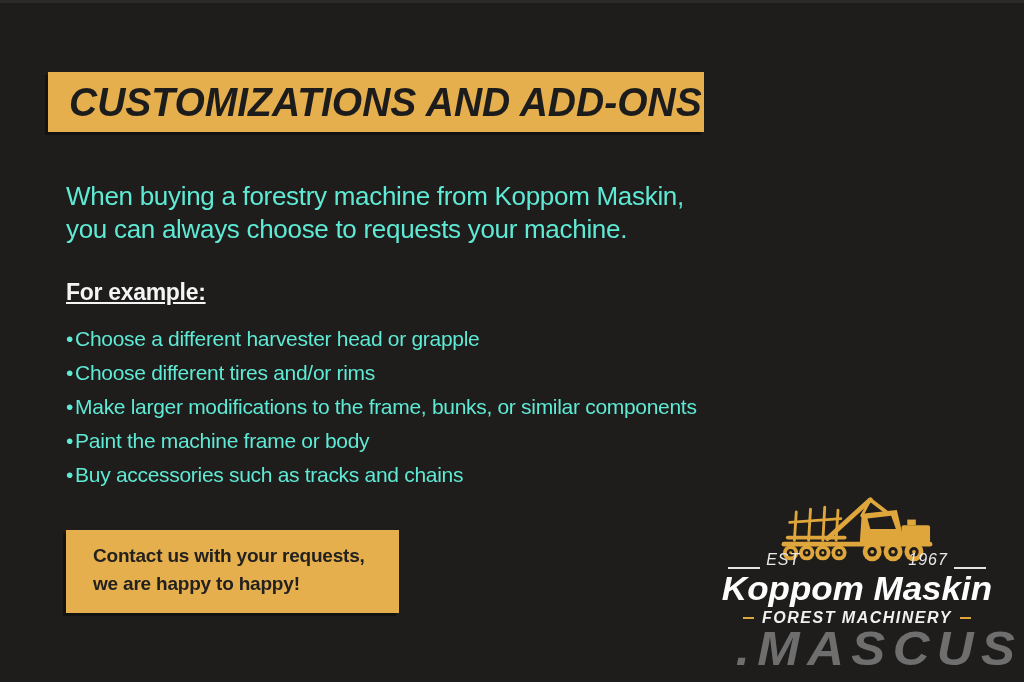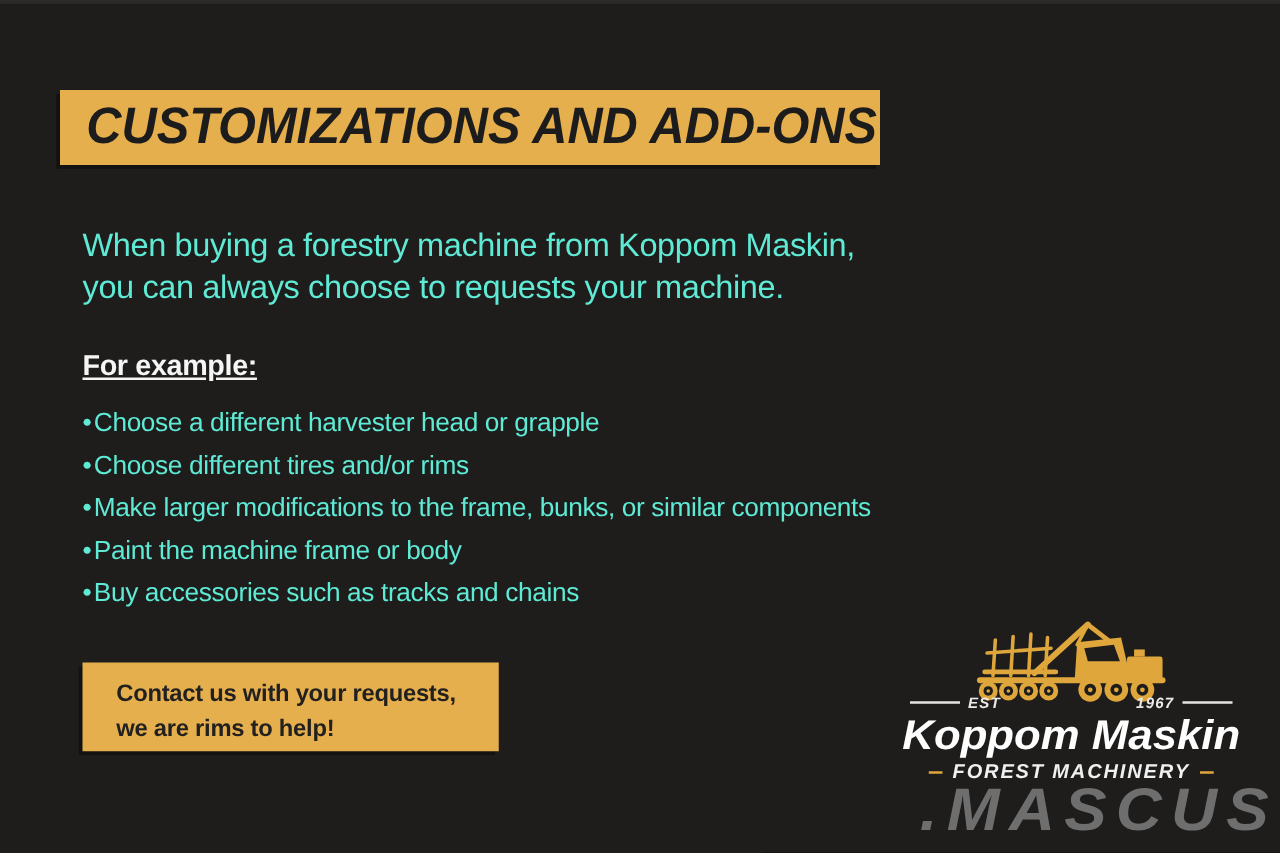--- a/index.html
+++ b/index.html
@@ -69,21 +69,21 @@
     white-space: nowrap;
   }
   .bullets li::before {
     content: "\2022";
     margin-right: 2px;
   }
   
   .contact-box {
     position: absolute;
     left: 66px; top: 530px;
-    width: 333px; height: 71px;
+    width: 333px; height: 83px;
     background: #e6af4d;
     padding: 12px 0 0 27px;
     box-shadow: -3px 3px 0 rgba(0,0,0,0.35);
   }
   .contact-box .contact-text {
     font-size: 19px;
     font-weight: bold;
     color: #22211f;
     line-height: 28px;
     letter-spacing: -0.2px;
@@ -94,24 +94,24 @@
     left: 728px; top: 493px;
     width: 258px;
     display: flex; flex-direction: column; align-items: center;
   }
   .machine-icon {
     display: block;
     margin-bottom: -12px;
   }
   .est-row {
     width: 100%;
-    display: flex; align-items: center;
+    display: flex; align-items: flex-end;
     color: #e9e9e9;
-    font-size: 12px;
-    font-weight: bold;
+    font-size: 16px;
+    font-weight: normal;
     font-style: italic;
     letter-spacing: 1px;
     height: 14px;
   }
   .est-row .rule {
     flex: 1; height: 2px; background: #e3e3e3;
   }
   .est-row .est-label { margin: 0 6px 0 6px; }
   .est-row .est-year  { margin: 0 6px 0 6px; }
   .est-row .machine-gap { width: 96px; }
@@ -177,21 +177,21 @@
       <li>Choose a different harvester head or grapple</li>
       <li>Choose different tires and/or rims</li>
       <li>Make larger modifications to the frame, bunks, or similar components</li>
       <li>Paint the machine frame or body</li>
       <li>Buy accessories such as tracks and chains</li>
     </ul>
 
   <div class="contact-box">
     <div class="contact-text">
       <span>Contact us with your requests,</span><br>
-      <span>we are rims to help!</span>
+      <span>we are happy to happy!</span>
     </div>
   </div>
 
   <div class="logo">
     <svg class="machine-icon" width="162" height="74" viewBox="0 0 170 78">
       <g stroke="#dfa63c" fill="none" stroke-width="3" stroke-linecap="round">
 
         <path d="M8 54 H162" stroke-width="5"></path>
 
         <path d="M12 47 H72" stroke-width="4"></path>

